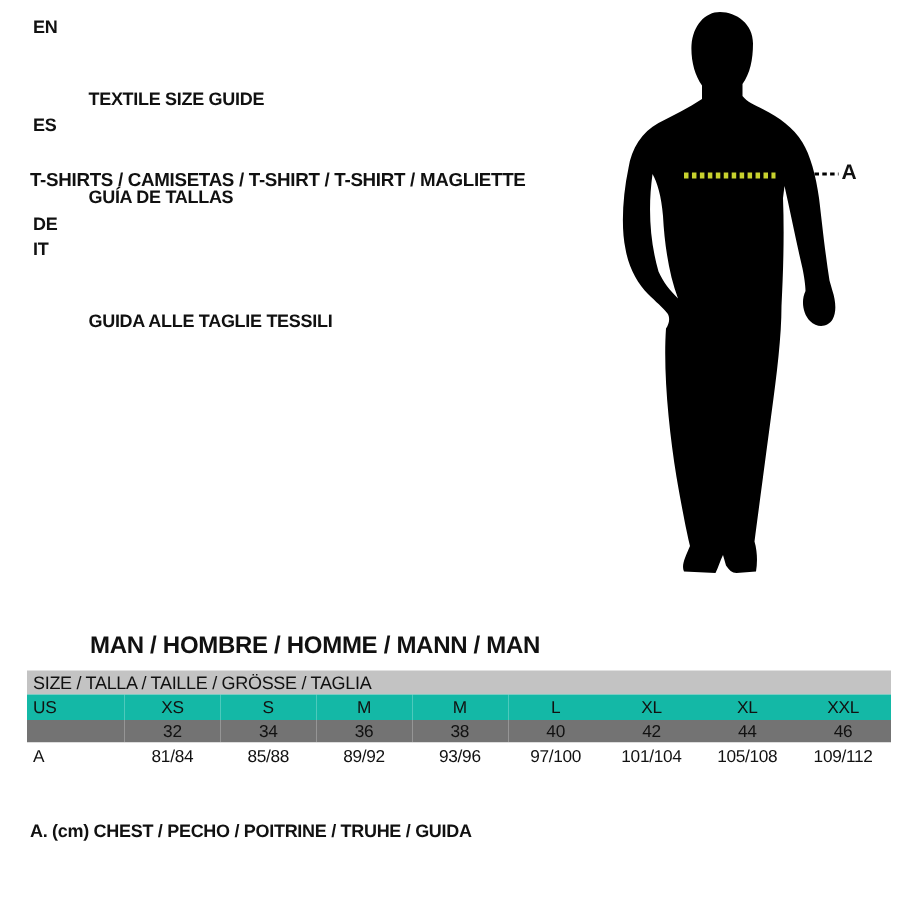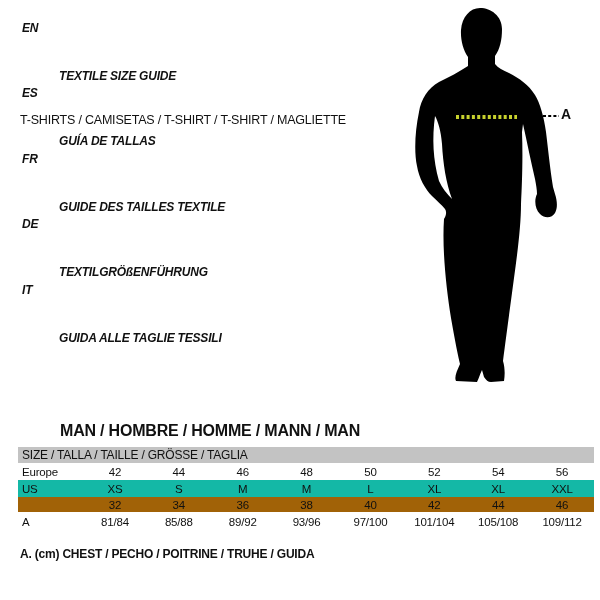--- a/index.html
+++ b/index.html
@@ -1,69 +1,64 @@
 <!DOCTYPE html>
 <html><head>
 <meta charset="utf-8">
 <style>
   html,body{margin:0;padding:0;background:#fff;}
   body{width:600px;height:600px;font-family:"Liberation Sans",sans-serif;color:#111;}
   .canvas{position:relative;width:600px;height:600px;background:#fff;overflow:hidden;}
 
   
-  .lang-list{position:absolute;top:20px;left:22px;font-style:italic;}
+  .lang-list{position:absolute;top:10px;left:22px;}
   .lang-row{display:flex;line-height:17.4px;font-size:12px;font-weight:bold;letter-spacing:-0.2px;}
   .lang-code{width:37px;}
   .lang-label{white-space:nowrap;margin-top:48px;}
 
   
-  .garment-types{position:absolute;top:112px;left:20px;font-size:12.5px;font-weight:normal;line-height:17px;letter-spacing:-0.2px;white-space:nowrap;}
+  .garment-types{position:absolute;top:112px;left:20px;font-size:12.5px;font-weight:bold;line-height:17px;letter-spacing:-0.2px;white-space:nowrap;}
 
   
   .figure-svg{position:absolute;top:0;left:0;width:600px;height:600px;}
   .measure-label{position:absolute;top:106px;left:561px;font-size:14px;font-weight:bold;}
 
   
   .section-heading{position:absolute;top:422px;left:20px;font-size:16px;font-weight:bold;letter-spacing:-0.2px;margin-left:40px;}
 
   
   .size-table{position:absolute;top:447px;left:18px;width:576px;border-collapse:collapse;table-layout:fixed;font-size:11.5px;letter-spacing:-0.2px;}
   .size-table td{padding:0;vertical-align:middle;}
   .size-table .hdr td{background:#c3c3c3;height:16px;font-size:12px;padding-left:4px;margin-left:40px;}
   .size-table .lbl{text-align:left;padding-left:4px;}
   .size-table .val{text-align:center;}
   .size-table .row-europe td{height:17px;background:#ffffff;}
   .size-table .row-us1 td{height:17px;background:#14b8a6;}
-  .size-table .row-us2 td{height:15px;background:#a16207;}
+  .size-table .row-us2 td{height:15px;background:#737373;}
   .size-table .row-a td{height:20px;background:#ffffff;}
 
   
   .footnote{position:absolute;top:547px;left:20px;font-size:12px;font-weight:bold;letter-spacing:-0.2px;}
 </style>
 </head>
 <body>
 
 <div class="canvas">
 
   <div class="lang-list">
     <div class="lang-row">
       <span class="lang-code">EN</span>
       <span class="lang-label">TEXTILE SIZE GUIDE</span>
     </div>
     <div class="lang-row">
       <span class="lang-code">ES</span>
       <span class="lang-label">GUÍA DE TALLAS</span>
     </div>
     <div class="lang-row">
-      <span class="lang-code">FR</span>
-      <span class="lang-label">GUIDE DES TAILLES TEXTILE</span>
-    </div>
-    <div class="lang-row">
       <span class="lang-code">DE</span>
-      <span class="lang-label">TEXTILGRÖßENFÜHRUNG</span>
     </div>
     <div class="lang-row">
       <span class="lang-code">IT</span>
       <span class="lang-label">GUIDA ALLE TAGLIE TESSILI</span>
     </div>
   </div>
 
   <div class="garment-types">
     <div>T-SHIRTS / CAMISETAS / T-SHIRT / T-SHIRT / MAGLIETTE</div>
   </div>
@@ -130,31 +125,20 @@
         <col>
         <col>
         <col>
         <col>
         <col>
     </colgroup>
     <tbody>
         <tr class="hdr">
       <td colspan="9">SIZE / TALLA / TAILLE / GRÖSSE / TAGLIA</td>
     </tr>
-    <tr class="row-europe">
-      <td class="lbl">Europe</td>
-      <td class="val">42</td>
-      <td class="val">44</td>
-      <td class="val">46</td>
-      <td class="val">48</td>
-      <td class="val">50</td>
-      <td class="val">52</td>
-      <td class="val">54</td>
-      <td class="val">56</td>
-    </tr>
     <tr class="row-us1">
       <td class="lbl">US</td>
       <td class="val">XS</td>
       <td class="val">S</td>
       <td class="val">M</td>
       <td class="val">M</td>
       <td class="val">L</td>
       <td class="val">XL</td>
       <td class="val">XL</td>
       <td class="val">XXL</td>

